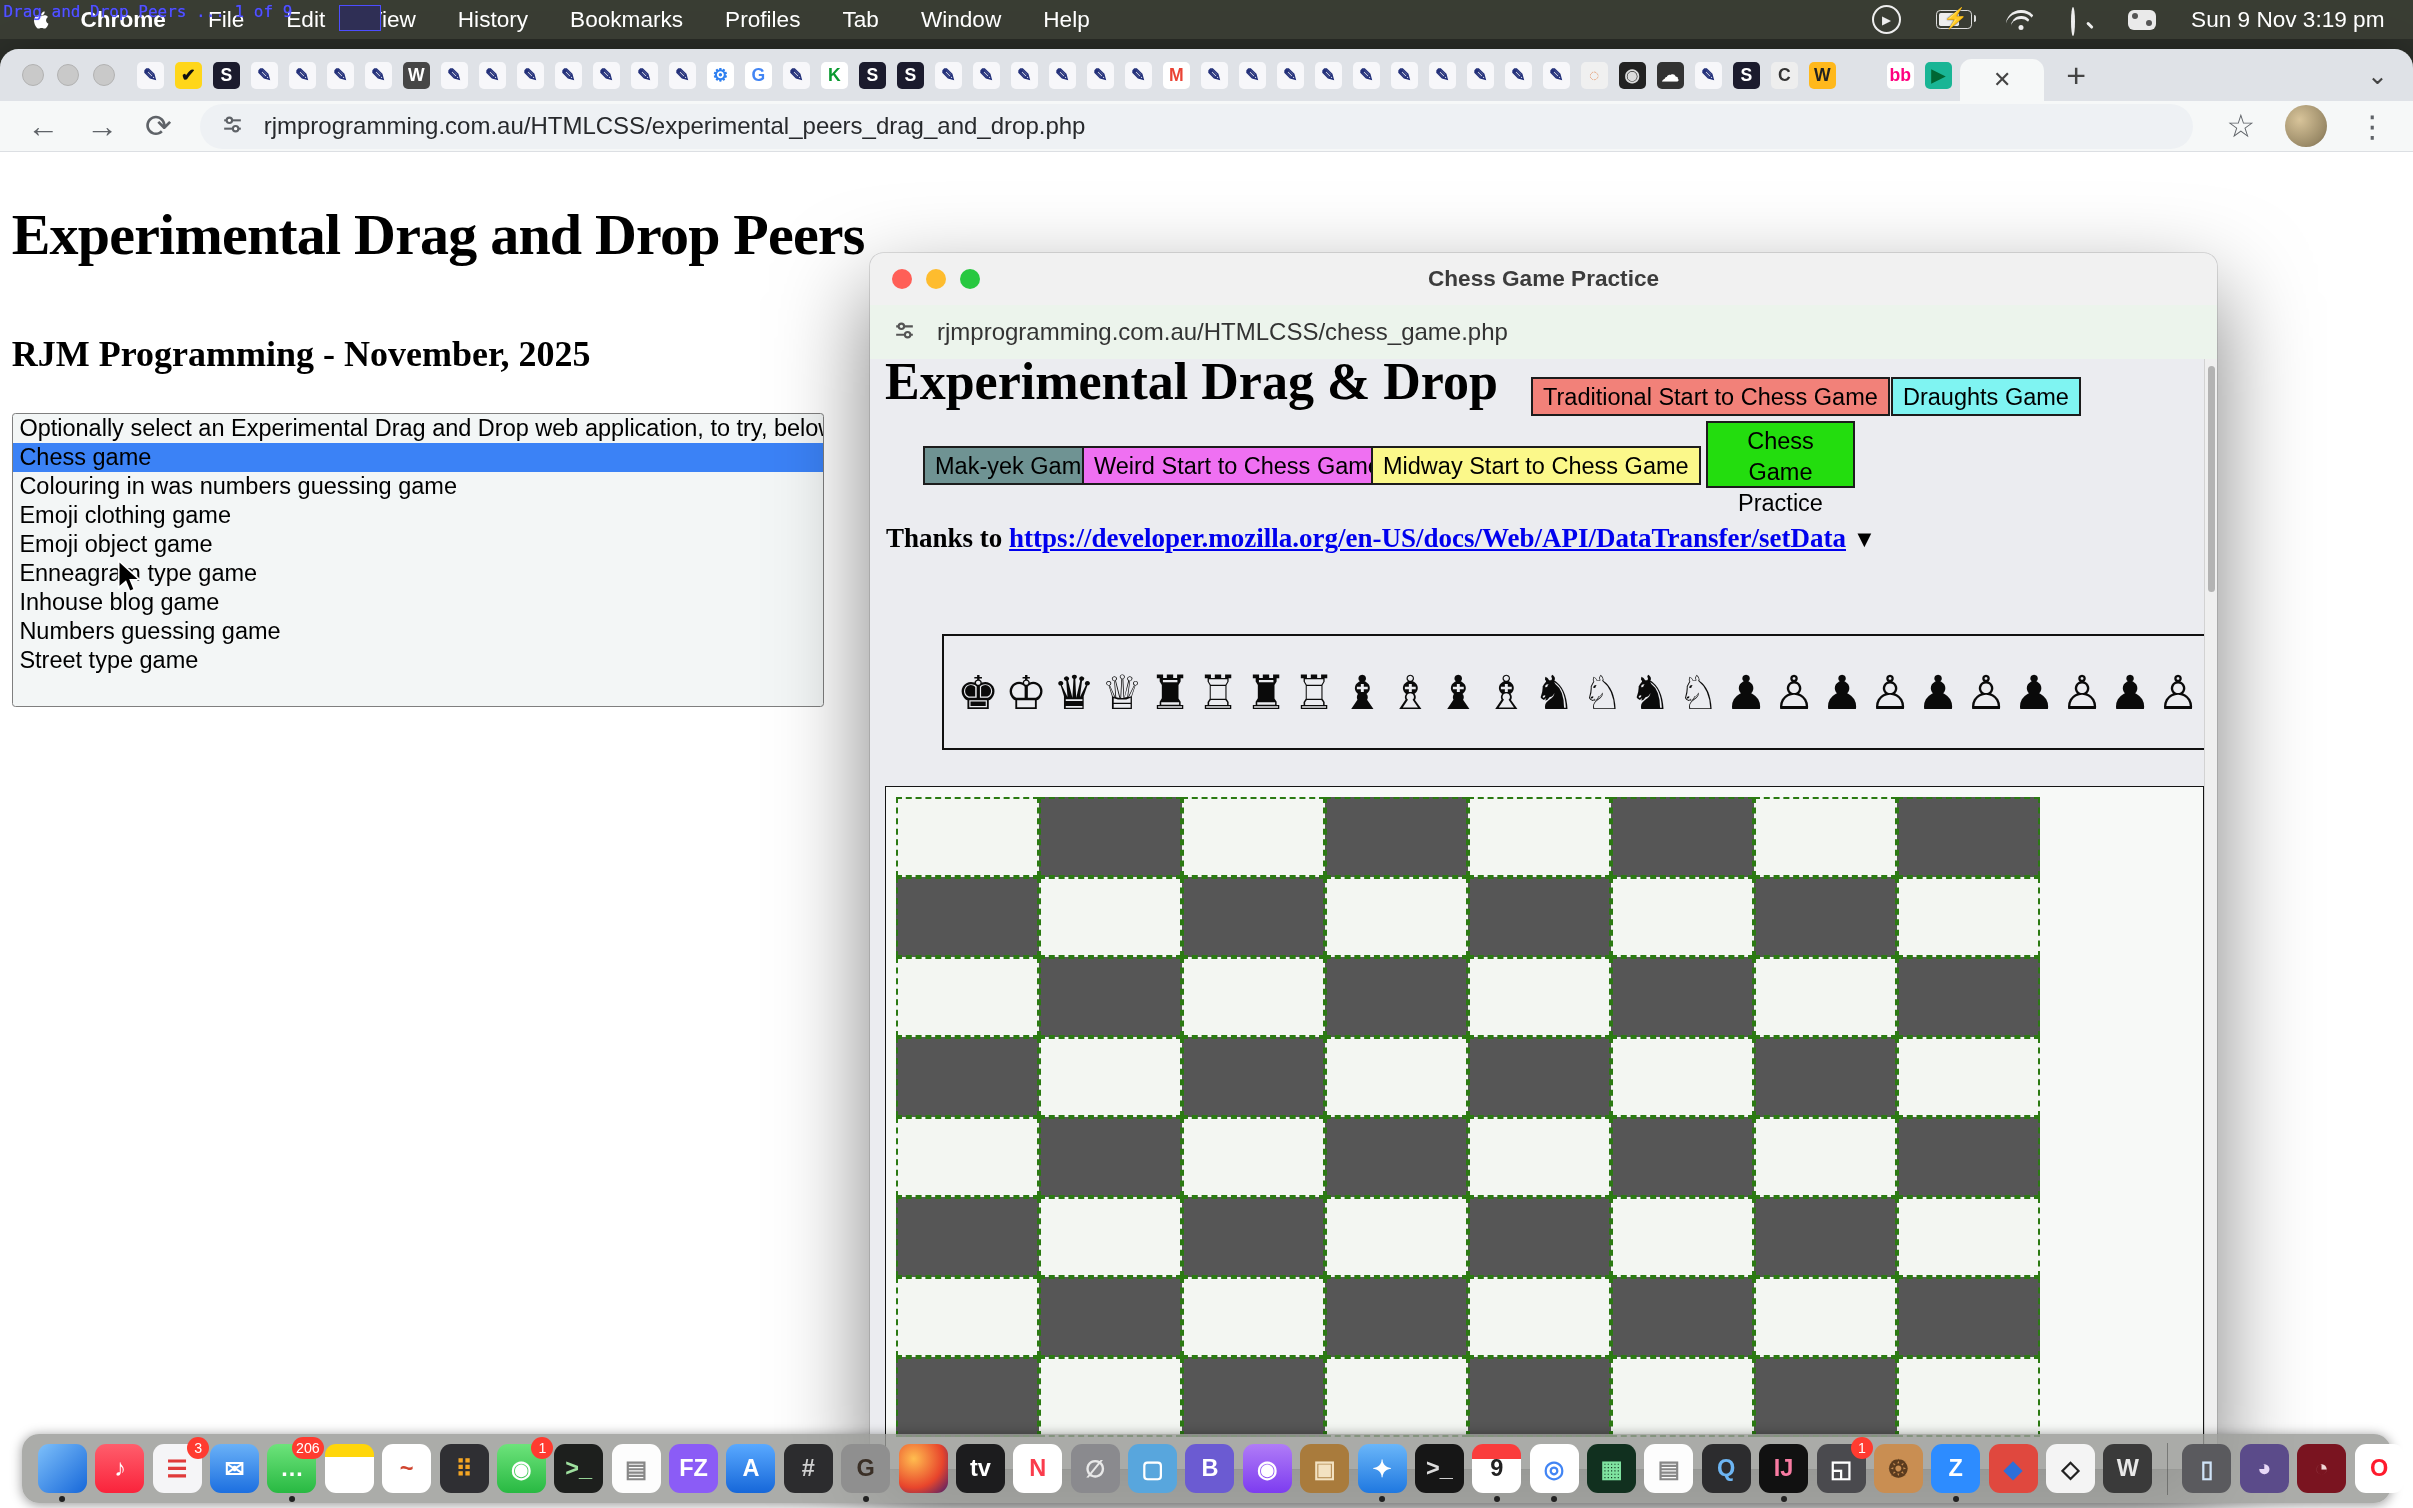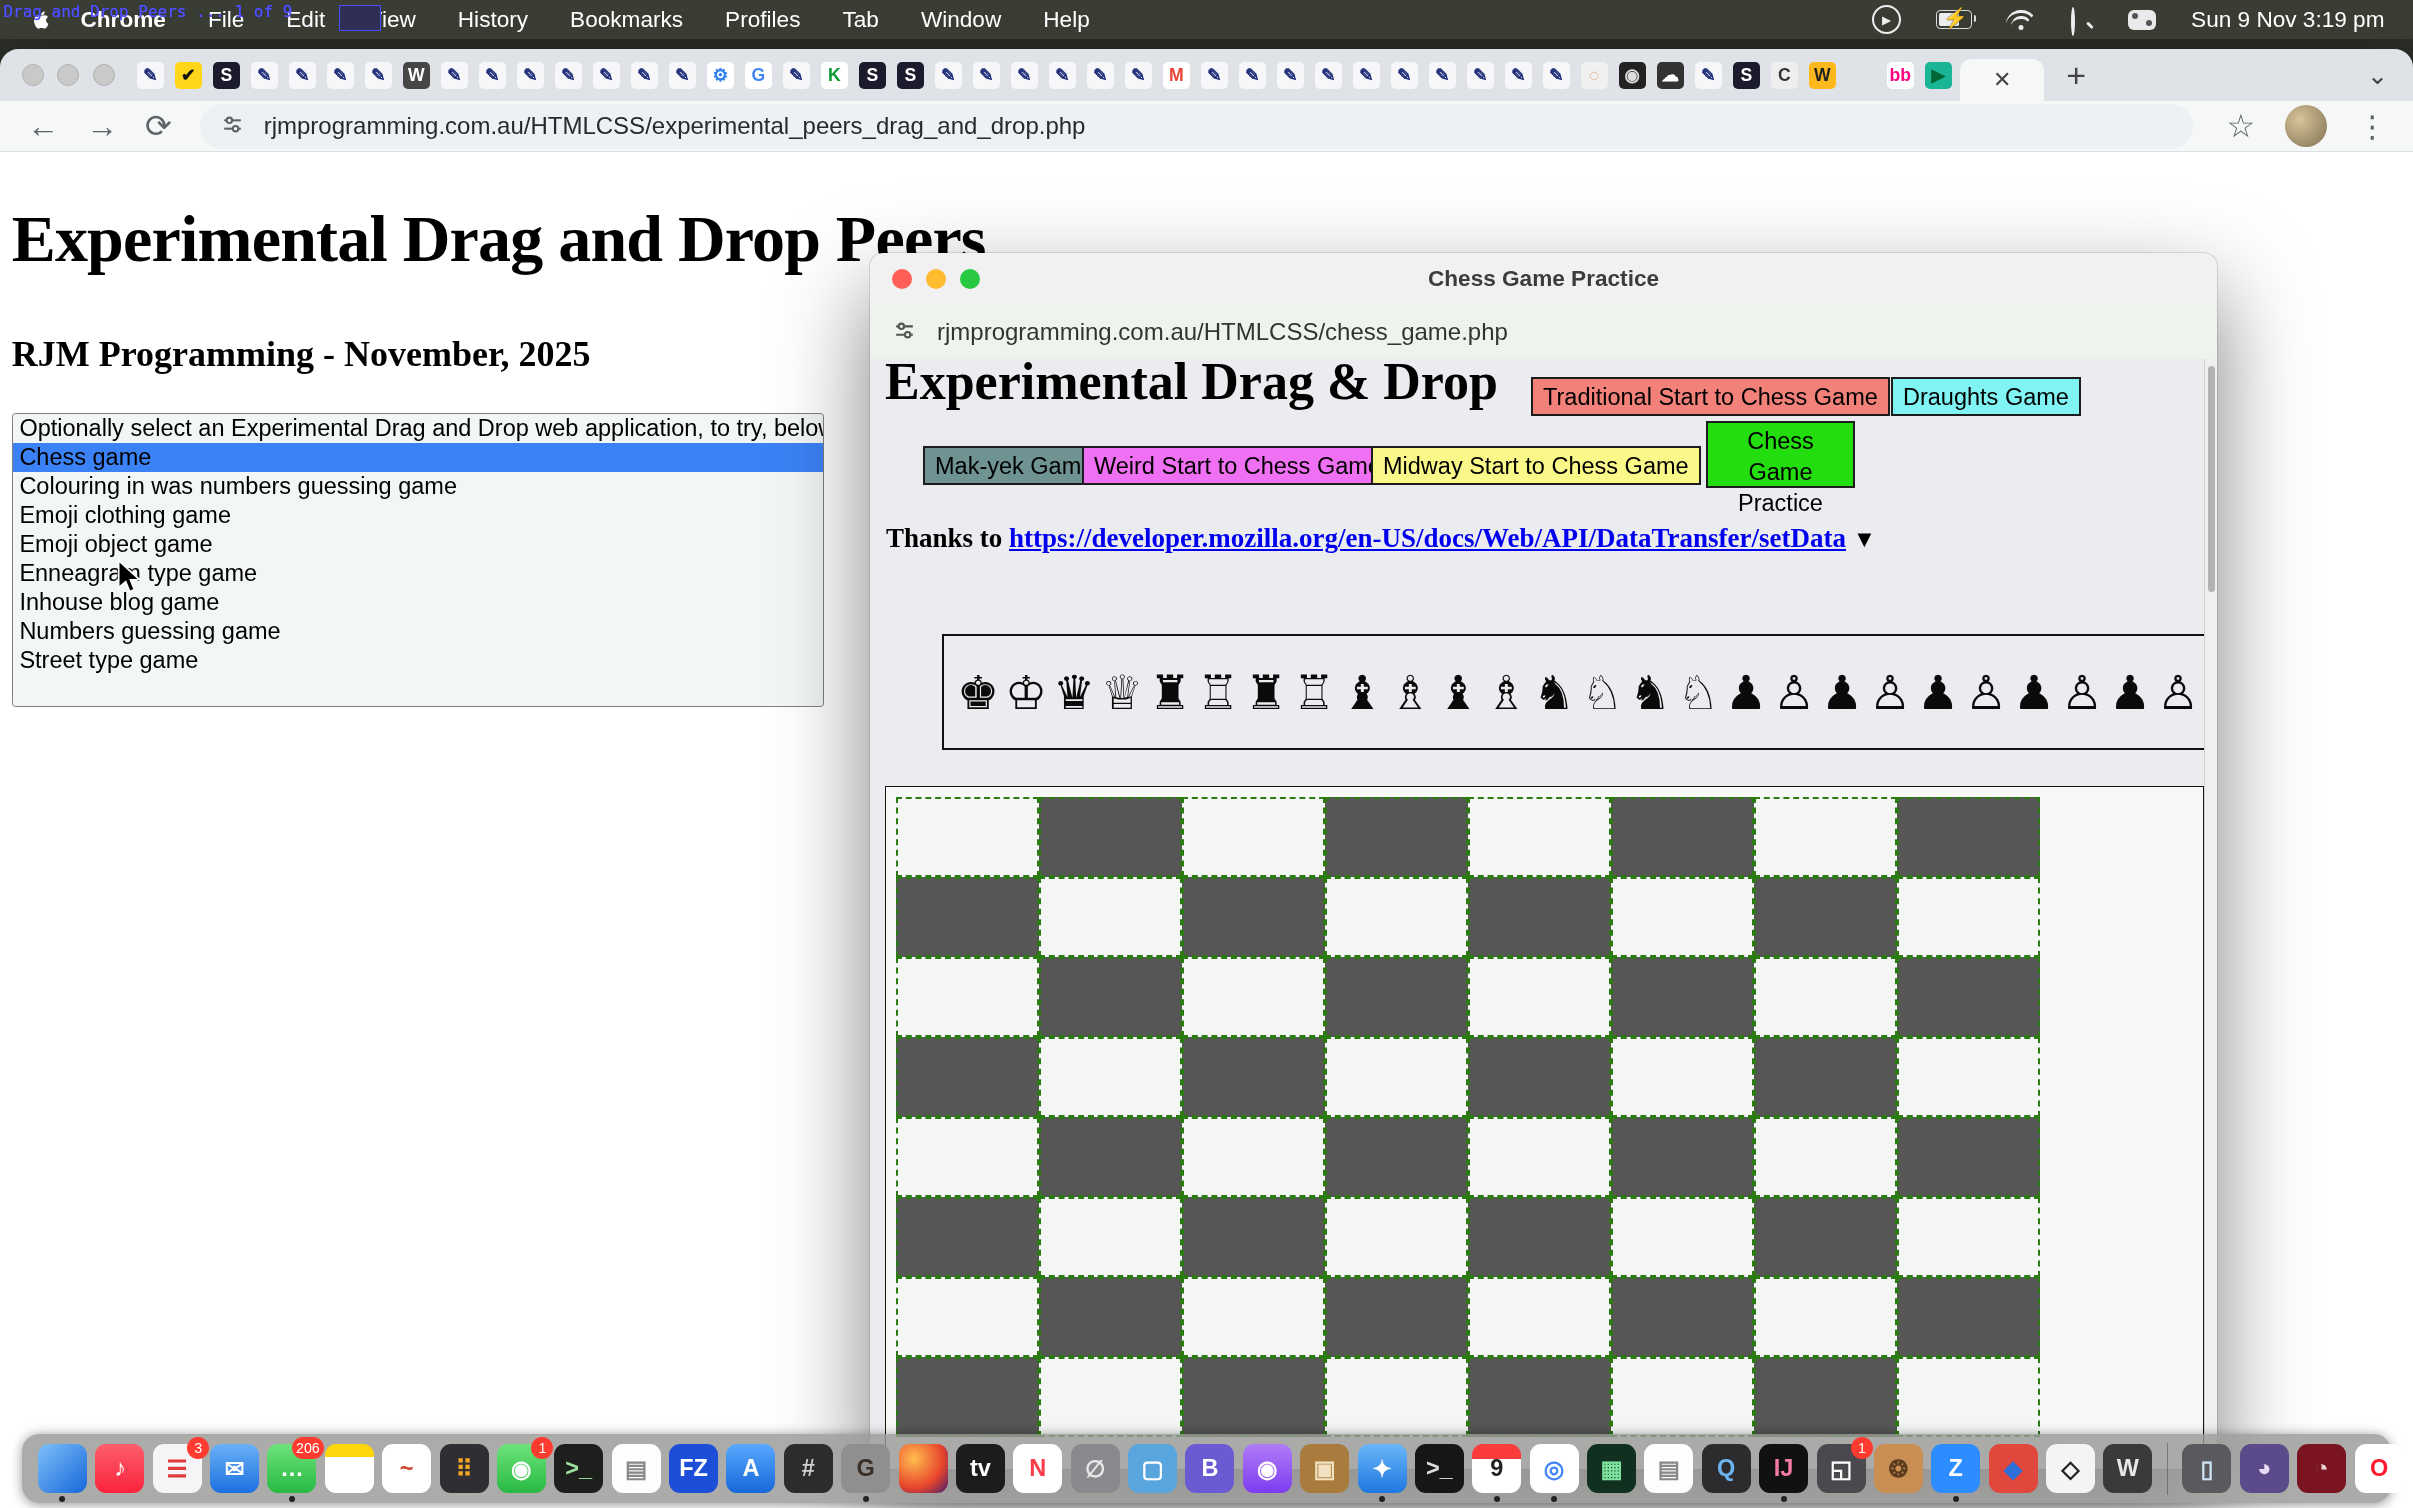--- a/index.html
+++ b/index.html
@@ -56,21 +56,21 @@
     display:flex;align-items:center;padding:0 20px;}
   .tune{margin-right:18.4px;}
   .urltext{font-size:24px;color:#27292c;}
   .tb-right{display:flex;align-items:center;gap:30px;margin-left:auto;padding-right:25px;}
   .star{font-size:32px;}
   .avatar{width:42px;height:42px;border-radius:50%;background:radial-gradient(circle at 35% 35%,#d8c49a,#9a8a67 70%,#6f6148);}
   .dots3{font-size:30px;letter-spacing:0.8px;}
   .content{position:absolute;left:0;top:103px;right:0;bottom:0;background:#fff;overflow:hidden;}
   
   .h1main{position:absolute;left:11.7px;top:49px;font-family:"Liberation Serif",serif;font-weight:bold;
-    font-size:66px;color:#000;letter-spacing:-0.8px;}
+    font-size:58px;color:#000;letter-spacing:-0.8px;}
   .h2main{position:absolute;left:11.7px;top:181px;font-family:"Liberation Serif",serif;font-weight:bold;
     font-size:36px;color:#000;}
   .listbox{position:absolute;left:11.7px;top:261px;width:810px;height:292px;background:#f3f6f6;
     border:1.7px solid #7f7f7f;border-radius:3.4px;overflow:hidden;}
   .lrow{height:29px;line-height:28.5px;padding-left:6.7px;font-size:23.5px;color:#000;white-space:nowrap;}
   .lrow.sel{background:#3b82f6;}
   .cursor{position:absolute;left:117px;top:407px;z-index:40;}
   
   .popup{position:absolute;left:870px;top:101px;width:1347px;height:1216px;background:#ebecf0;
     border-radius:13.4px;box-shadow:0 38px 92px rgba(0,0,0,.5),0 0 0 0.8px rgba(0,0,0,.15);overflow:hidden;z-index:20;}
@@ -409,21 +409,21 @@
     <div class="di" style="background: linear-gradient(rgb(255, 94, 108), rgb(250, 35, 59));">♪</div>
     <div class="di" style="background: rgb(245, 245, 247); color: rgb(224, 58, 58);">☰<span class="badge">3</span></div>
     <div class="di" style="background: linear-gradient(rgb(106, 177, 247), rgb(28, 111, 224));">✉</div>
     <div class="di" style="background: linear-gradient(rgb(109, 227, 123), rgb(40, 185, 66));">…<span class="badge">206</span><span class="rdot"></span></div>
     <div class="di" style="background: linear-gradient(rgb(255, 214, 10) 26%, rgb(255, 255, 255) 26%);"></div>
     <div class="di" style="background: rgb(255, 255, 255); color: rgb(208, 69, 47);">~</div>
     <div class="di" style="background: rgb(47, 47, 51); color: rgb(245, 166, 35);">⠿</div>
     <div class="di" style="background: linear-gradient(rgb(109, 227, 123), rgb(40, 185, 66));">◉<span class="badge">1</span></div>
     <div class="di" style="background: rgb(29, 31, 29); color: rgb(159, 224, 159);">&gt;_</div>
     <div class="di" style="background: rgb(253, 253, 253); color: rgb(136, 136, 136);">▤</div>
-    <div class="di" style="background: #1d4ed8;">FZ</div>
+    <div class="di" style="background: #8b5cf6;">FZ</div>
     <div class="di" style="background: linear-gradient(rgb(89, 169, 255), rgb(22, 103, 217));">A</div>
     <div class="di" style="background: rgb(44, 44, 46); color: rgb(207, 207, 207);">#</div>
     <div class="di" style="background: rgb(143, 143, 143); color: rgb(58, 47, 38);">G<span class="rdot"></span></div>
     <div class="di" style="background: radial-gradient(circle at 30% 30%, rgb(255, 189, 79), rgb(232, 69, 44) 60%, rgb(71, 30, 110));"></div>
     <div class="di" style="background: rgb(28, 28, 30); color: rgb(255, 255, 255);">tv</div>
     <div class="di" style="background: rgb(255, 255, 255); color: rgb(250, 60, 76);">N</div>
     <div class="di" style="background: rgb(138, 138, 142); color: rgb(232, 232, 232);">∅</div>
     <div class="di" style="background: rgb(88, 166, 221);">▢</div>
     <div class="di" style="background: rgb(107, 91, 210);">B</div>
     <div class="di" style="background: linear-gradient(rgb(176, 124, 247), rgb(125, 60, 240));">◉</div>

